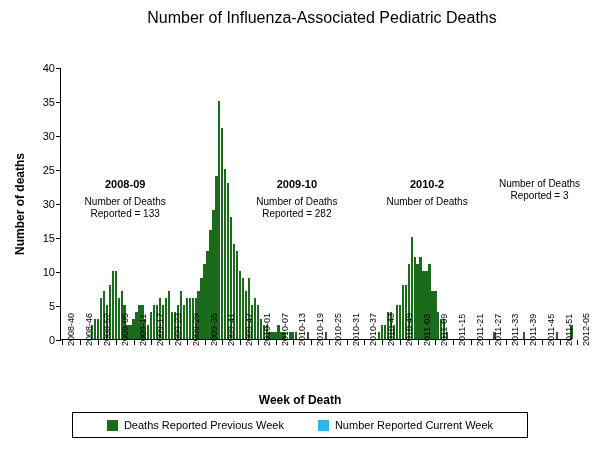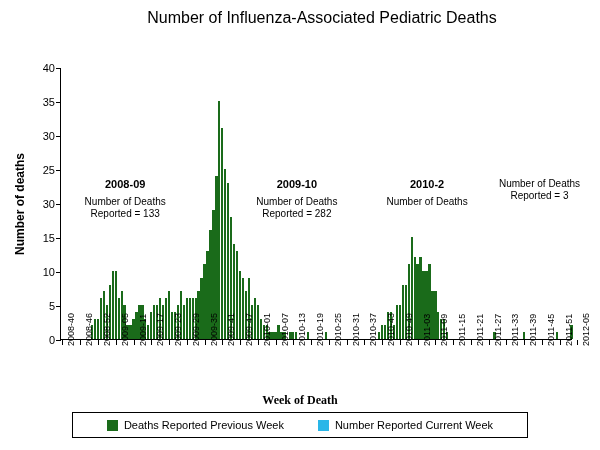--- a/index.html
+++ b/index.html
@@ -65,21 +65,21 @@
   }
   .season{
     position:absolute;
     text-align:center;
     font-size:10px;
     line-height:12px;
   }
   .season .nm{font-weight:bold;font-size:11px;display:block;margin-bottom:6px;}
   #xaxis-title{
     position:absolute;left:0;top:393px;width:600px;text-align:center;
-    font-size:12px;font-weight:bold;font-family:Liberation Serif, serif;
+    font-size:12px;font-weight:bold;
   }
   #legend{
     position:absolute;left:72px;top:412px;width:456px;height:26px;
     border:1px solid #000;
     box-sizing:border-box;
     display:flex;align-items:center;justify-content:center;gap:34px;
     font-size:11px;
   }
   .lgitem{display:flex;align-items:center;gap:6px;}
   .swatch{width:11px;height:11px;display:inline-block;}

